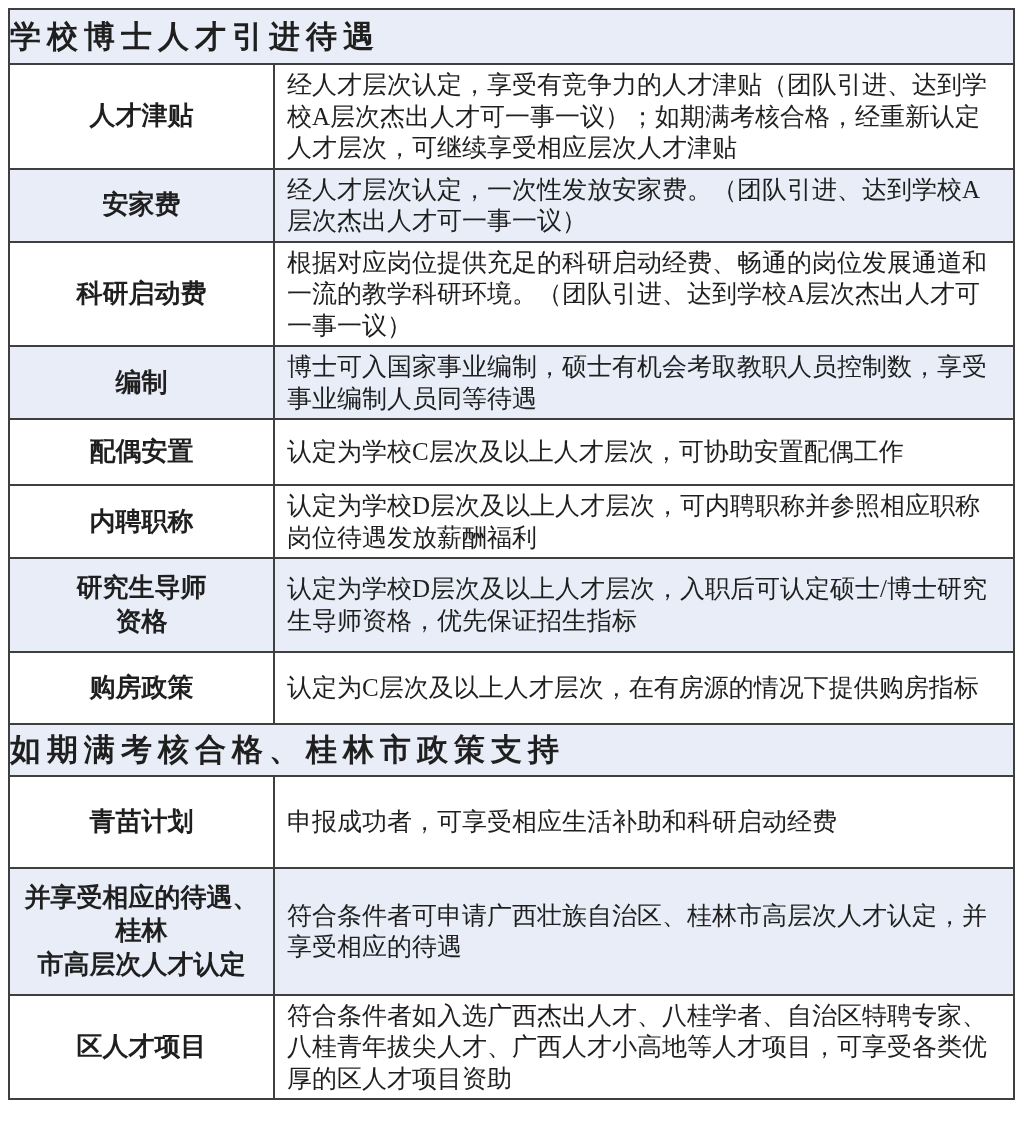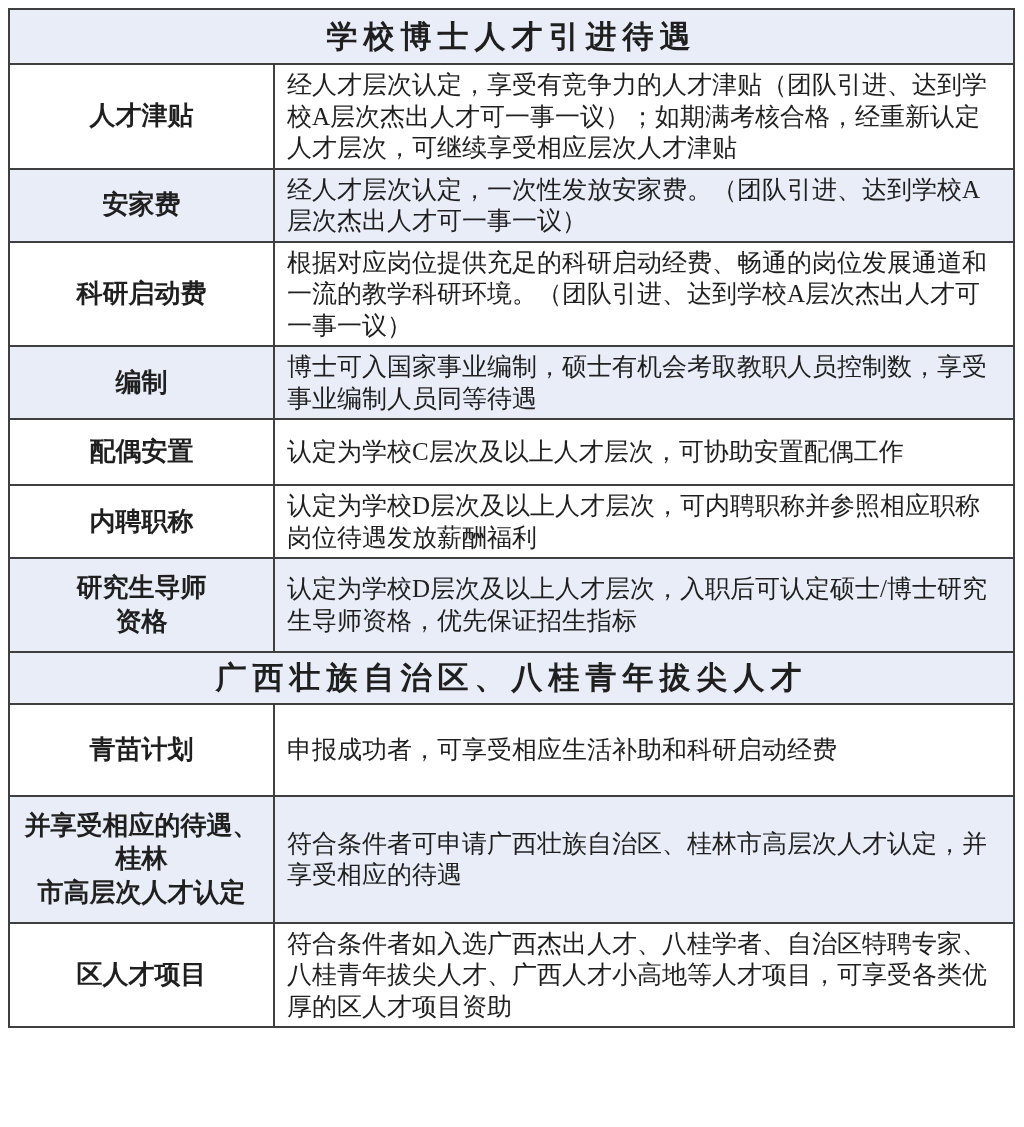--- a/index.html
+++ b/index.html
@@ -32,21 +32,21 @@
   col.c1 { width: 265px; }
   td {
     border: 2px solid var(--border);
     vertical-align: middle;
     padding: 2px 4px;
     overflow: hidden;
   }
   tr.shaded td { background: var(--stripe); }
   tr.plain td  { background: var(--white); }
   td.section-cell {
-    text-align: center;
+    text-align: left;
     font-weight: bold;
     font-size: 31px;
     letter-spacing: 6px;
     padding: 4px 0;
     margin-top: 15px;
   }
   td.label-cell {
     text-align: center;
     font-weight: bold;
     font-size: 26px;
@@ -106,23 +106,27 @@
         <td class="label-cell">内聘职称</td>
         <td class="desc-cell">认定为学校D层次及以上人才层次，可内聘职称并参照相应职称岗位待遇发放薪酬福利</td>
       </tr>
 
       <tr class="shaded" style="height:69px">
         <td class="label-cell">研究生导师
 资格</td>
         <td class="desc-cell">认定为学校D层次及以上人才层次，入职后可认定硕士/博士研究生导师资格，优先保证招生指标</td>
       </tr>
 
+      <tr class="plain" style="height:72px">
+        <td class="label-cell">购房政策</td>
+        <td class="desc-cell">认定为C层次及以上人才层次，在有房源的情况下提供购房指标</td>
+      </tr>
 
       <tr class="shaded" style="height:51px">
-        <td class="section-cell" colspan="2">广西壮族自治区、八桂青年拔尖人才</td>
+        <td class="section-cell" colspan="2">如期满考核合格、桂林市政策支持</td>
       </tr>
 
       <tr class="plain" style="height:92px">
         <td class="label-cell">青苗计划</td>
         <td class="desc-cell">申报成功者，可享受相应生活补助和科研启动经费</td>
       </tr>
 
       <tr class="shaded" style="height:85px">
         <td class="label-cell">并享受相应的待遇、桂林
 市高层次人才认定</td>

